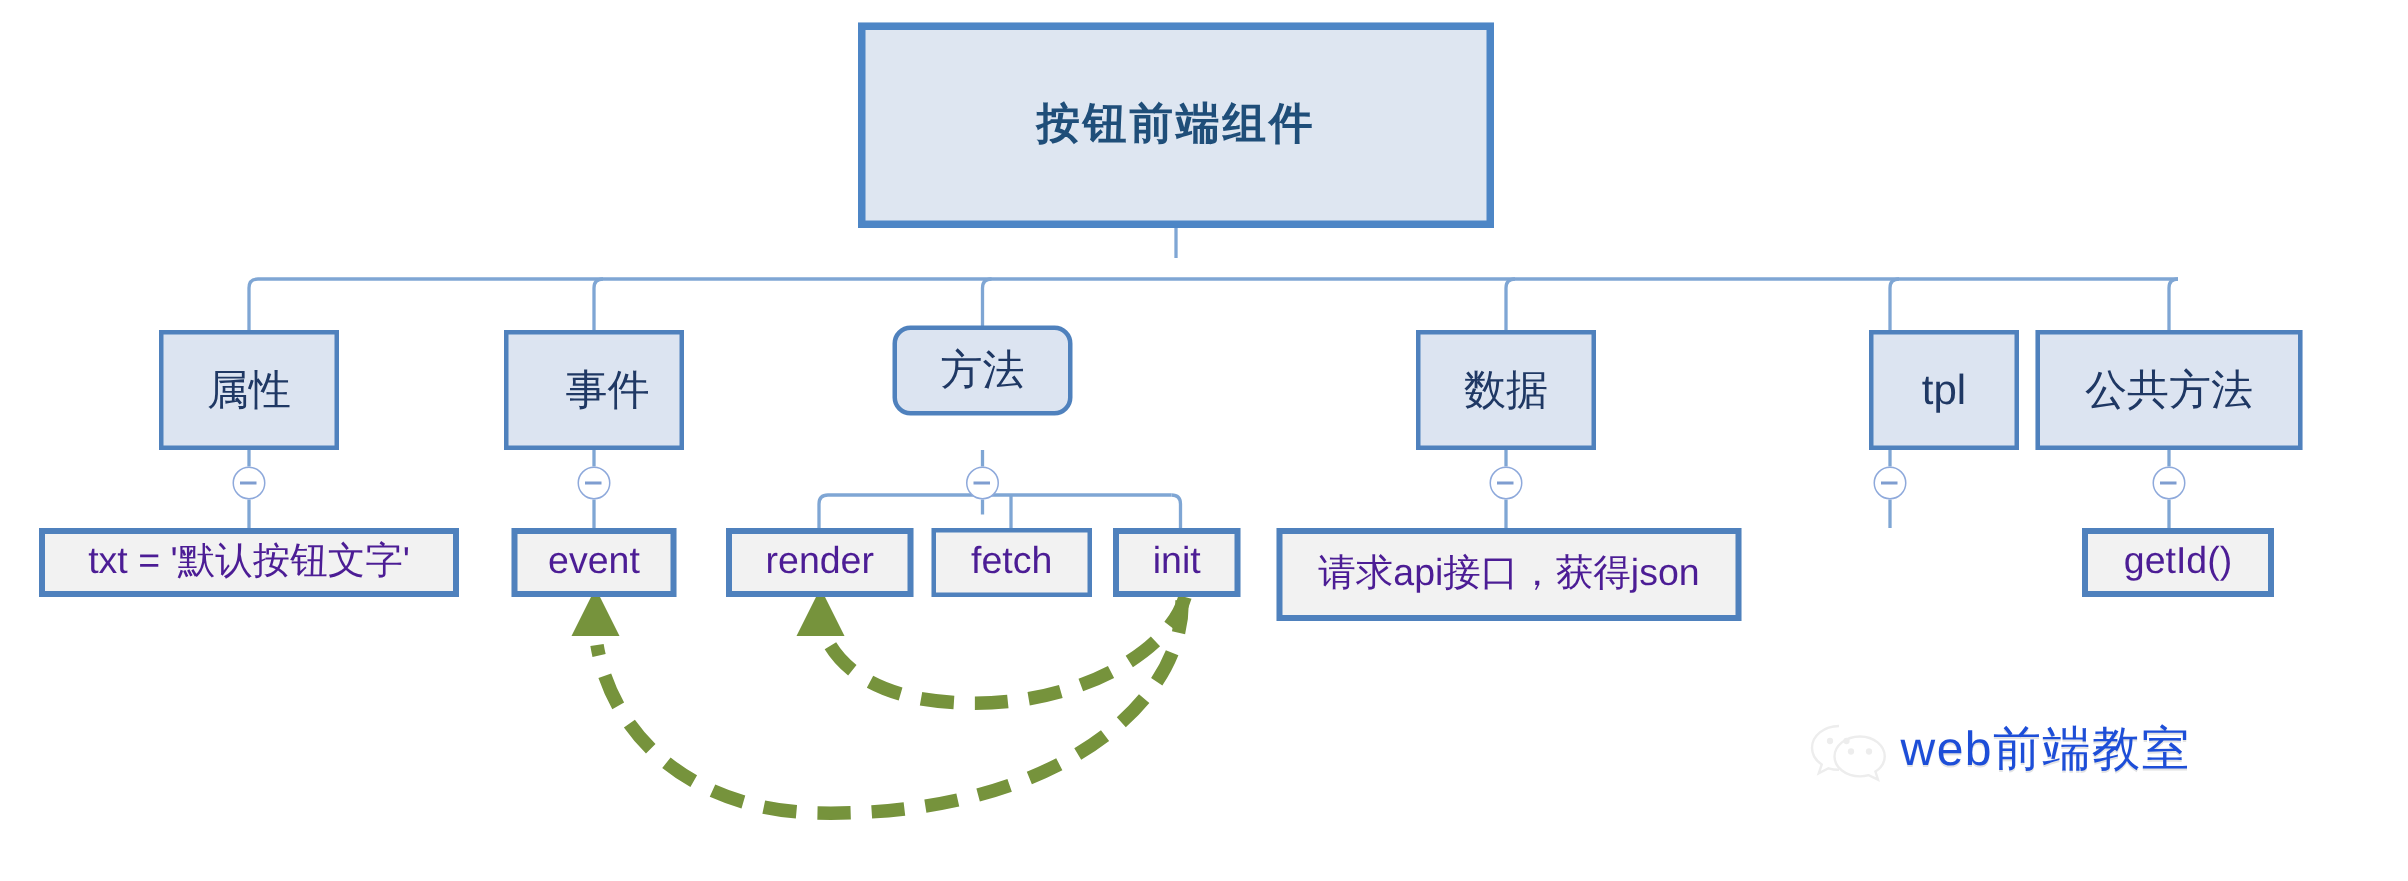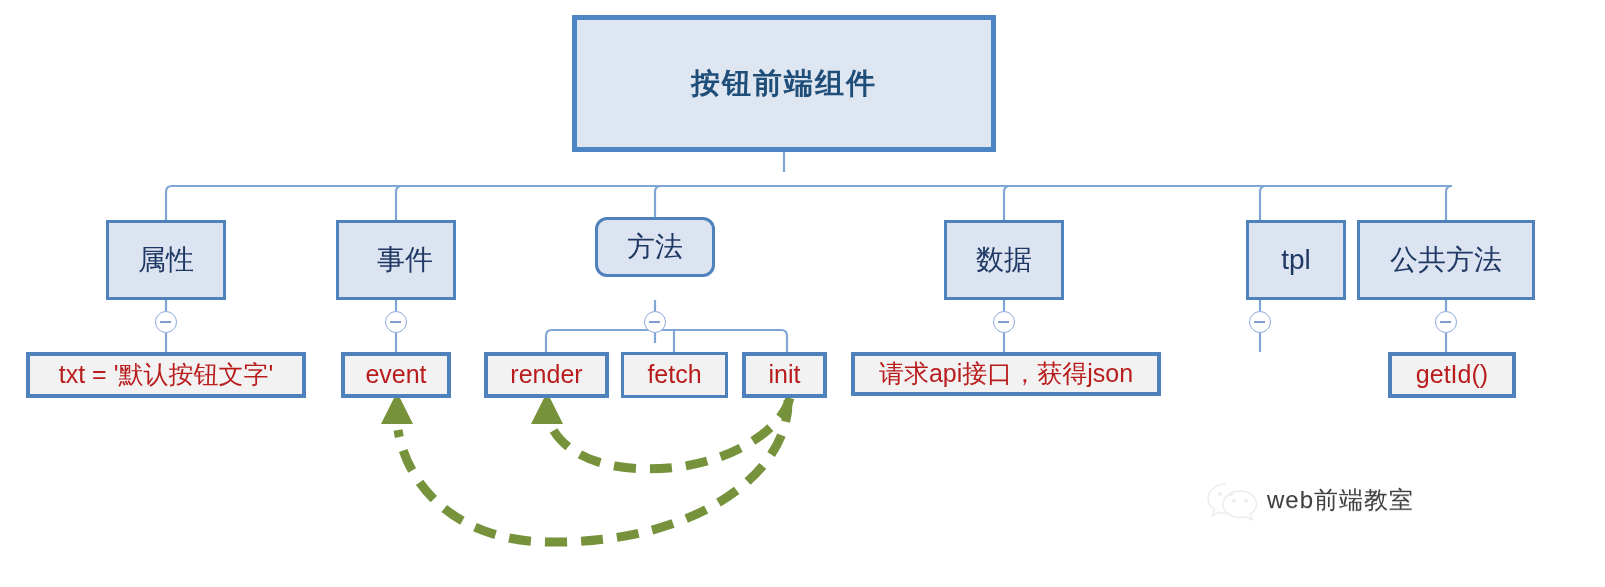--- a/index.html
+++ b/index.html
@@ -44,21 +44,21 @@
   }
   .node-l2 {
     background: #DCE4F1;
     border: 3px solid #4F81BD;
     color: #1F3864;
     font-size: 28px;
   }
   .node-leaf {
     background: #F2F2F2;
     border: 4px solid #4F81BD;
-    color: #b91c1c;
+    color: #4c1d95;
     font-size: 25px;
   }
   .node-leaf.thin {
     border-width: 3px;
   }
   .collapse-toggle {
     position: absolute;
     width: 22px;
     height: 22px;
     box-sizing: border-box;
@@ -78,22 +78,22 @@
   #watermark {
     position: absolute;
     left: 1205px;
     top: 478px;
     display: flex;
     align-items: center;
     gap: 8px;
     opacity: 1;
   }
   #watermark .wm-text {
-    font-size: 24px;
-    color: #404040;
+    font-size: 32px;
+    color: #1d4ed8;
     text-shadow: 0 1px 0 #E3E3E3;
     white-space: nowrap;
     letter-spacing: 1px;
   }
 </style>
 </head>
 <body>
 
 <div id="canvas">
 
@@ -191,21 +191,21 @@
   </div>
 
   <div class="node node-leaf thin" style="left:621px; top:352px; width:107px; height:46px;">
     <span>fetch</span>
   </div>
 
   <div class="node node-leaf" style="left:742px; top:352px; width:85px; height:46px;">
     <span>init</span>
   </div>
 
-  <div class="node node-leaf" style="left:851px; top:352px; width:310px; height:44px;">
+  <div class="node node-leaf" style="left:851px; top:352px; width:310px; height:62px;">
     <span>请求api接口，获得json</span>
   </div>
 
 
   <div class="node node-leaf" style="left:1388px; top:352px; width:128px; height:46px;">
     <span>getId()</span>
   </div>
 
   <div id="watermark">
     <svg width="54" height="44" viewBox="0 0 54 44">

